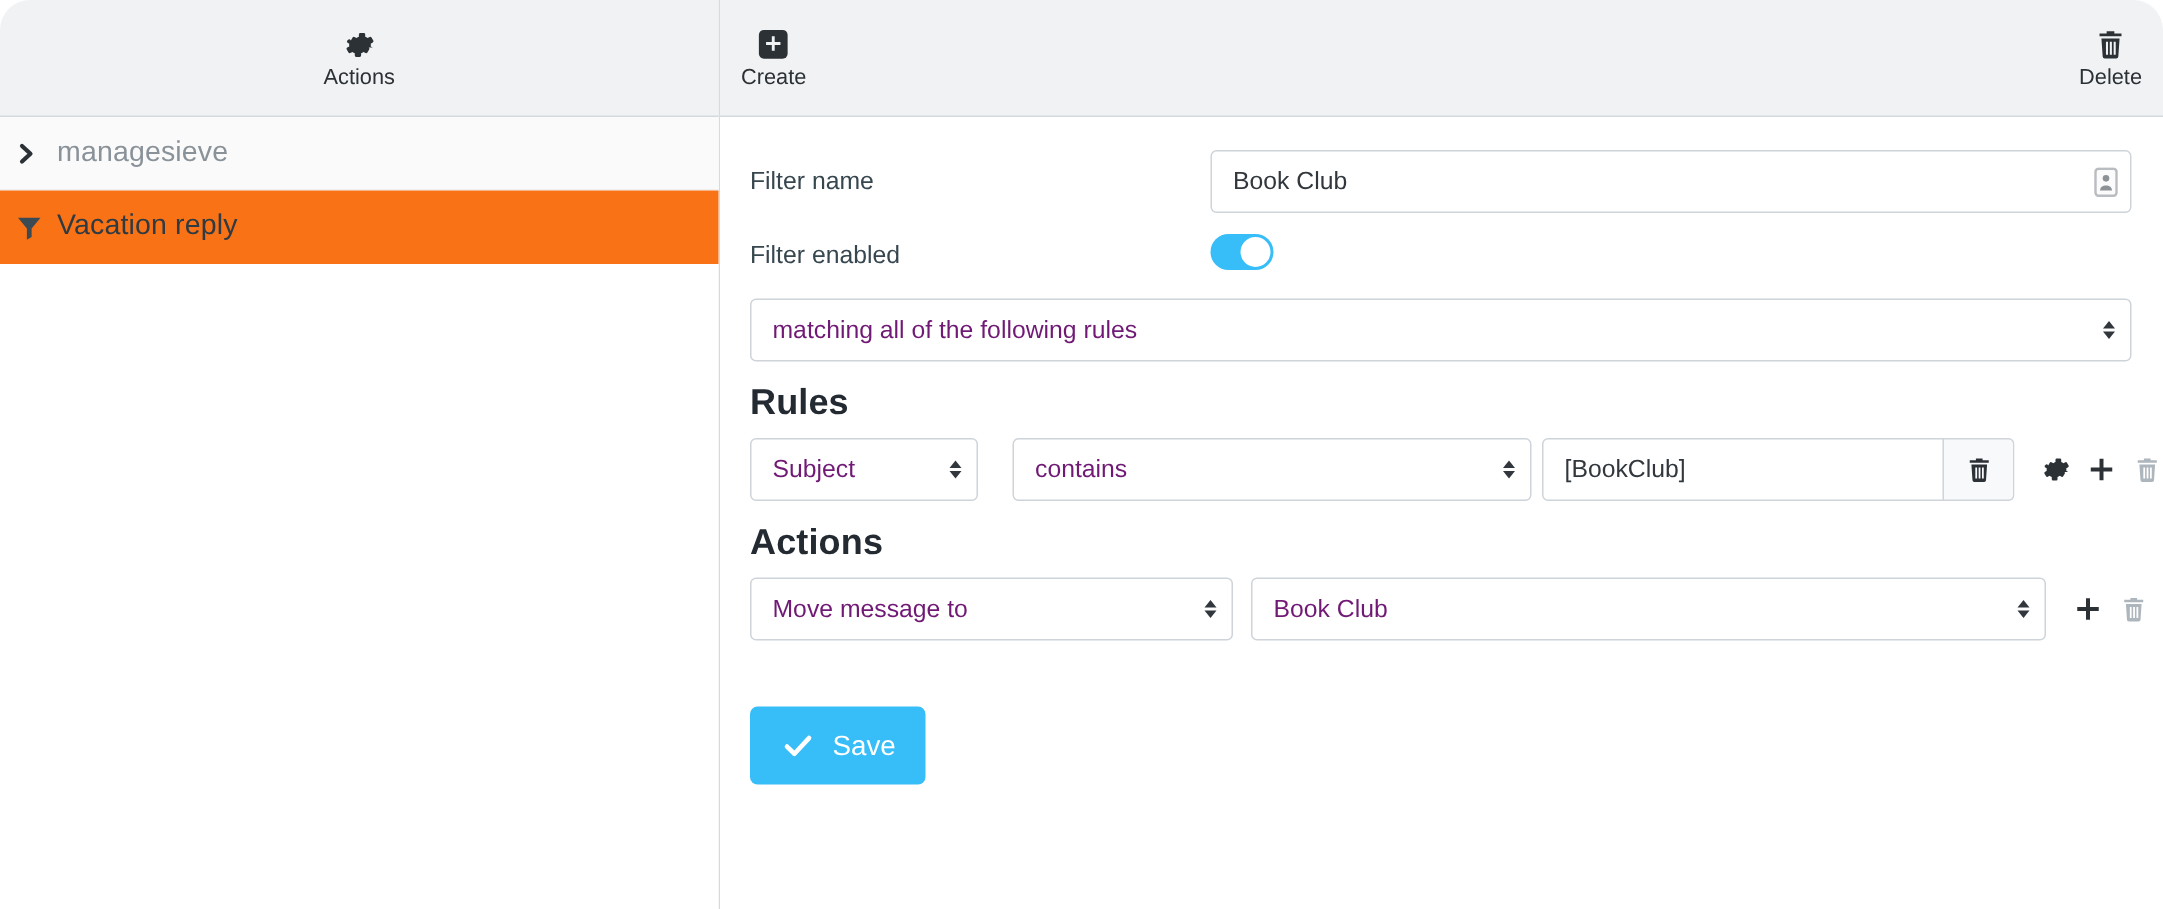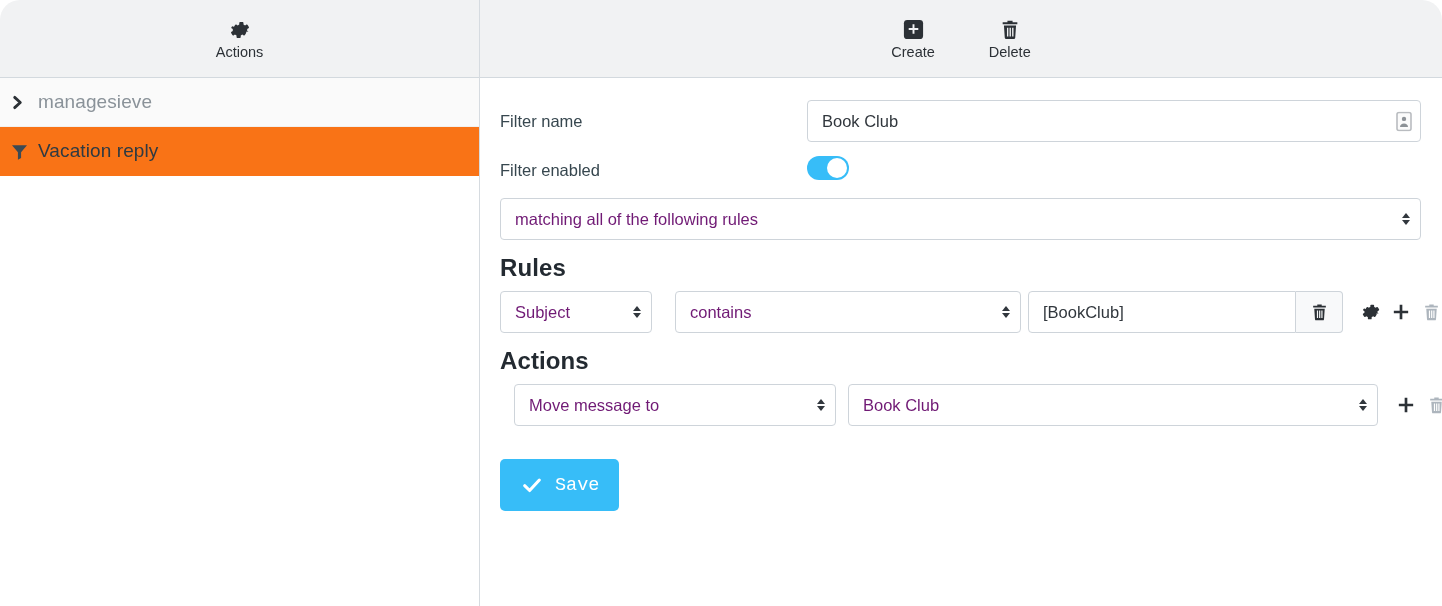--- a/index.html
+++ b/index.html
@@ -91,21 +91,21 @@
     background: #ffffff;
     display: flex;
     flex-direction: column;
   }
   .main-header {
     height: 78px;
     background: #f1f2f3;
     border-bottom: 1px solid #d3d9de;
     display: flex;
     align-items: center;
-    justify-content: center;
+    justify-content: space-between;
     gap: 26px;
     flex: none;
   }
 
   .form-area {
     padding: 22px 21px 0 20px;
     flex: 1;
     overflow: hidden;
   }
 
@@ -247,34 +247,34 @@
     width: 22px; height: 24px;
     display: flex; align-items: center; justify-content: center;
     cursor: pointer;
     color: #2c3136;
   }
   .ricon.muted { color: #adb5bd; cursor: default; }
 
   .a-sel-left  { width: 322px; flex: none; }
   .a-sel-right { width: 530px; flex: none; margin-left: 12px; }
 
-  .actions-row { margin-top: 0; margin-left: 14px; }
+  .actions-row { margin-top: 0; }
 
   
   .save-btn {
-    margin-top: 33px;
+    margin-top: 44px;
     height: 52px;
     min-width: 102px;
     padding: 0 20px;
     background: #37bdf8;
     border: none;
     border-radius: 5px;
     color: #ffffff;
     font-size: 18.5px;
-    font-family: Liberation Mono, monospace;
+    font-family: Liberation Sans, sans-serif;
     display: inline-flex;
     align-items: center;
     gap: 11px;
     cursor: pointer;
   }
   .save-btn .chk { width: 24px; height: 24px; display:flex; align-items:center; justify-content:center; }
 </style>
 </head>
 <body>
 

